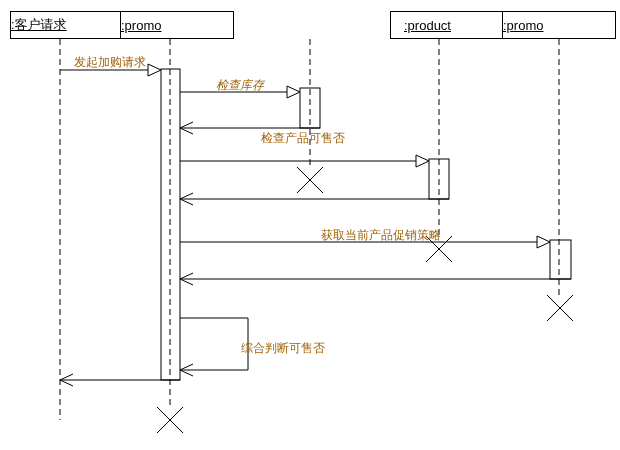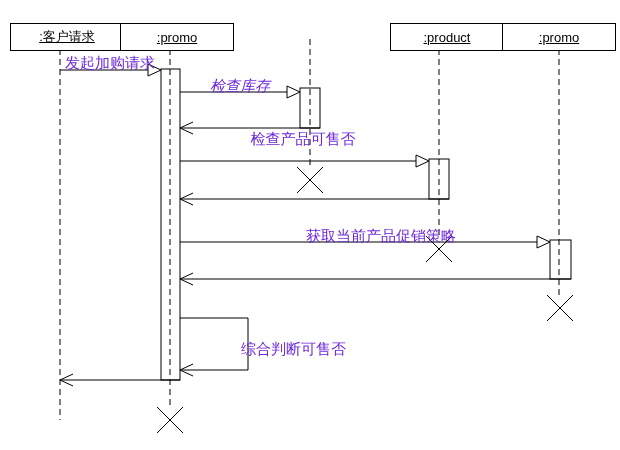--- a/index.html
+++ b/index.html
@@ -19,31 +19,30 @@
   .head {
     position: absolute;
     top: 11px;
     width: 114px;
     height: 28px;
     box-sizing: border-box;
     border: 1px solid #000000;
     background: #ffffff;
     display: flex;
     align-items: center;
-    justify-content: center;
+    justify-content: flex-start;
     font-size: 13px;
     color: #000000;
     z-index: 2;
-    margin-top: 12px;
   }
   .head span { text-decoration: underline; white-space: nowrap; }
   .msg-label {
     position: absolute;
-    font-size: 15px;
-    color: #6d28d9;
+    font-size: 12px;
+    color: #a16207;
     white-space: nowrap;
     z-index: 2;
   }
   .msg-label.center { transform: translateX(-50%); }
 </style>
 </head>
 <body>
 
 <div class="canvas">
 
@@ -104,21 +103,21 @@
       <line x1="157" y1="433" x2="183" y2="407"></line>
     </g>
   </svg>
 
   <div class="head" style="left:10px;">
     <span>:客户请求</span>
   </div>
   <div class="head" style="left:120px;">
     <span>:promo</span>
   </div>
-  <div class="head" style="left:390px;">
+  <div class="head" style="left:390px;padding-left:13px;">
     <span>:product</span>
   </div>
   <div class="head" style="left:502px;">
     <span>:promo</span>
   </div>
 
   <div class="msg-label center" style="left:110px; top:54px;">发起加购请求</div>
   <div class="msg-label center" style="left:240px; top:77px;font-style:italic;">检查库存</div>
   <div class="msg-label center" style="left:303px; top:130px;">检查产品可售否</div>
   <div class="msg-label center" style="left:365px; top:227px;margin-left:16px;">获取当前产品促销策略</div>

